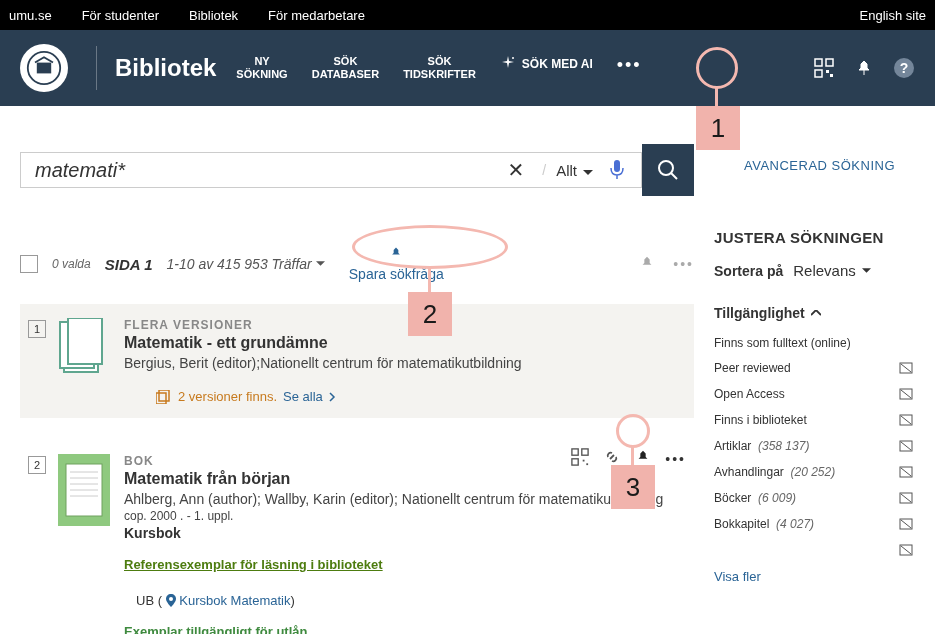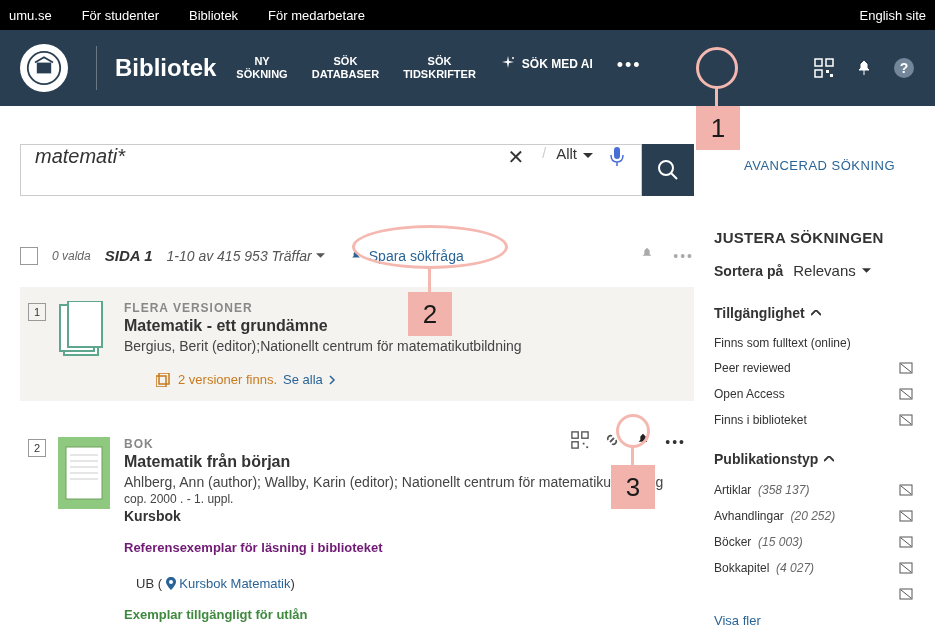--- a/index.html
+++ b/index.html
@@ -20,51 +20,51 @@
     .header-dots { font-size: 18px; letter-spacing: 2px; cursor: pointer; }
     .header-right { margin-left: auto; display: flex; gap: 18px; align-items: center; }
     .header-icon { width: 22px; height: 22px; display: flex; align-items: center; justify-content: center; cursor: pointer; }
     .pin-circled { position: relative; }
     
     .container { display: flex; padding: 0 20px; }
     .main-col { flex: 1; padding-right: 20px; max-width: 694px; }
     .side-col { width: 200px; padding-top: 38px; }
     
     .search-row { display: flex; align-items: center; margin-top: 38px; }
-    .search-box { flex: 1; border: 1px solid #ccc; height: 52px; display: flex; align-items: flex-start; padding: 0 14px; }
+    .search-box { flex: 1; border: 1px solid #ccc; height: 36px; display: flex; align-items: center; padding: 0 14px; }
     .search-input { flex: 1; border: none; outline: none; font-size: 20px; font-style: italic; color: #333; }
     .search-clear { font-size: 20px; cursor: pointer; padding: 0 8px; color: #333; }
     .search-scope-sep { color: #ccc; margin: 0 10px; }
     .search-scope { display: flex; align-items: center; gap: 6px; cursor: pointer; font-size: 15px; }
     .search-mic { margin-left: 14px; cursor: pointer; }
     .search-btn { width: 52px; height: 52px; background: #2a3e52; display: flex; align-items: center; justify-content: center; cursor: pointer; }
     .adv-search { margin-left: 30px; color: #2a6496; font-size: 13px; letter-spacing: 0.5px; }
     
     .results-header { display: flex; align-items: center; margin-top: 50px; gap: 14px; }
     .checkbox-empty { width: 18px; height: 18px; border: 1px solid #999; }
     .selcount { font-style: italic; font-size: 12px; color: #666; }
     .pagelbl { font-weight: bold; font-style: italic; font-size: 15px; }
     .rangelbl { font-style: italic; font-size: 14px; color: #555; display: flex; align-items: center; gap: 4px; }
-    .save-query { display: flex; align-items: center; gap: 6px; color: #2a6496; font-size: 14px; cursor: pointer; margin-left: 10px; }
+    .save-query { display: flex; align-items: center; gap: 6px; color: #2a6496; font-size: 14px; cursor: pointer; margin-left: 10px; flex-direction: column; }
     .rh-right { margin-left: auto; display: flex; gap: 18px; align-items: center; }
     
     .result-item { display: flex; margin-top: 22px; padding: 14px 8px 14px 0; position: relative; }
     .result-item.bg { background: #f4f3f0; }
     .ri-num { width: 18px; height: 18px; border: 1px solid #999; font-size: 11px; display: flex; align-items: center; justify-content: center; margin-right: 12px; margin-top: 2px; margin-left: 8px; }
     .ri-thumb { width: 50px; height: 64px; margin-right: 16px; flex-shrink: 0; }
     .ri-body { flex: 1; }
     .ri-type { font-size: 12px; color: #888; letter-spacing: 1px; font-weight: bold; }
     .ri-title { font-size: 16px; font-weight: bold; color: #333; margin-top: 2px; }
     .ri-auth { font-size: 14px; color: #444; margin-top: 3px; }
     .ri-pub { font-size: 12px; color: #444; margin-top: 2px; }
     .ri-kurs { font-size: 14px; font-weight: bold; color: #333; margin-top: 2px; }
     .ri-versions { display: flex; align-items: center; gap: 6px; color: #c77a1e; font-size: 13px; margin-top: 18px; padding-left: 32px; }
     .ri-versions .sa { color: #2a6496; }
     .ri-avail { font-size: 13px; font-weight: bold; margin-top: 16px; }
-    .ri-avail.orange { color: #701a75; }
+    .ri-avail.orange { color: #4d7c0f; text-decoration: underline; }
     .ri-avail.green { color: #3f8a3f; }
     .ri-loc { font-size: 13px; color: #333; margin-top: 21px; margin-left: 12px; }
     .ri-loc .link { color: #2a6496; }
     .ri-actions { position: absolute; right: 8px; top: 8px; display: flex; gap: 14px; align-items: center; }
     
     .side-head { font-weight: bold; font-size: 15px; margin-bottom: 16px; letter-spacing: 0.3px; }
     .sort-row { display: flex; align-items: center; gap: 10px; font-size: 14px; margin-bottom: 26px; }
     .sort-row .sel { display: flex; align-items: center; gap: 6px; font-size: 15px; }
     .facet-head { font-weight: bold; font-size: 14px; display: flex; align-items: center; gap: 6px; margin-bottom: 10px; margin-top: 8px; }
     .facet-item { display: flex; align-items: center; justify-content: flex-end; font-size: 12px; padding: 5px 0; color: #333; }
@@ -336,42 +336,36 @@
           </svg>
         </div>
     <div class="facet-item">
           <span class="lbl">Finns i biblioteket</span>
           <svg class="exclude-icon" viewBox="0 0 16 16">
             <rect x="2" y="3" width="12" height="10" fill="none" stroke="#555"></rect>
             <line x1="3" y1="4" x2="13" y2="12" stroke="#555"></line>
           </svg>
         </div>
 
-    <div class="facet-head" style="margin-top:18px;">
-      <span>Publikationstyp</span>
-      <svg width="10" height="6" viewBox="0 0 10 6">
-            <path d="M0 5 L5 0 L10 5" fill="none" stroke="#333" stroke-width="1.8"></path>
-          </svg>
-    </div>
     <div class="facet-item">
           <span class="lbl"><span>Artiklar</span>&nbsp;&nbsp;<span class="cnt">(358 137)</span></span>
           <svg class="exclude-icon" viewBox="0 0 16 16">
             <rect x="2" y="3" width="12" height="10" fill="none" stroke="#555"></rect>
             <line x1="3" y1="4" x2="13" y2="12" stroke="#555"></line>
           </svg>
         </div>
     <div class="facet-item">
           <span class="lbl"><span>Avhandlingar</span>&nbsp;&nbsp;<span class="cnt">(20 252)</span></span>
           <svg class="exclude-icon" viewBox="0 0 16 16">
             <rect x="2" y="3" width="12" height="10" fill="none" stroke="#555"></rect>
             <line x1="3" y1="4" x2="13" y2="12" stroke="#555"></line>
           </svg>
         </div>
     <div class="facet-item">
-          <span class="lbl"><span>Böcker</span>&nbsp;&nbsp;<span class="cnt">(15 003)</span></span>
+          <span class="lbl"><span>Böcker</span>&nbsp;&nbsp;<span class="cnt">(6 009)</span></span>
           <svg class="exclude-icon" viewBox="0 0 16 16">
             <rect x="2" y="3" width="12" height="10" fill="none" stroke="#555"></rect>
             <line x1="3" y1="4" x2="13" y2="12" stroke="#555"></line>
           </svg>
         </div>
     <div class="facet-item">
           <span class="lbl"><span>Bokkapitel</span>&nbsp;&nbsp;<span class="cnt">(4 027)</span></span>
           <svg class="exclude-icon" viewBox="0 0 16 16">
             <rect x="2" y="3" width="12" height="10" fill="none" stroke="#555"></rect>
             <line x1="3" y1="4" x2="13" y2="12" stroke="#555"></line>

